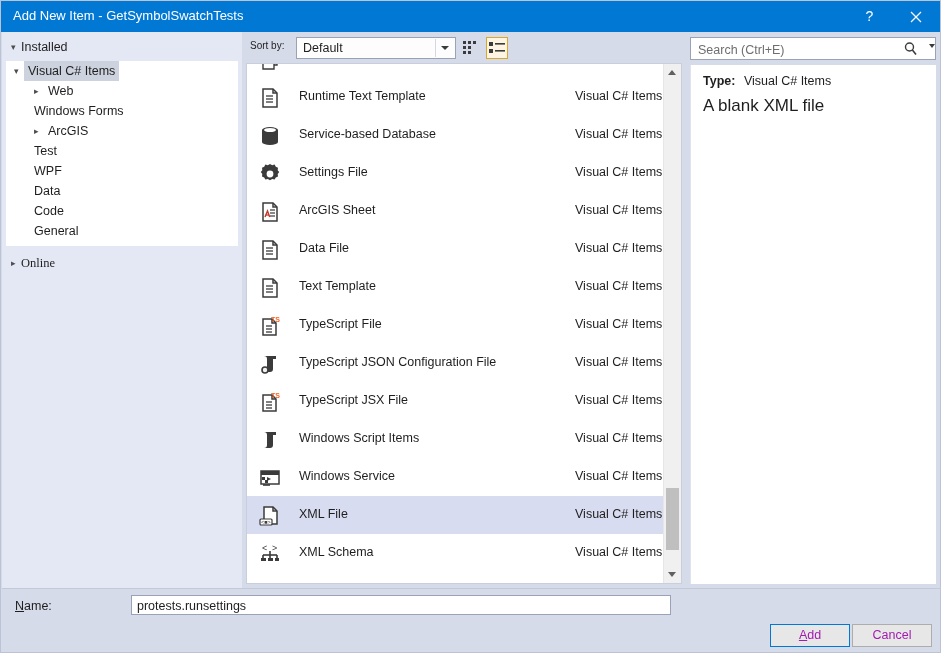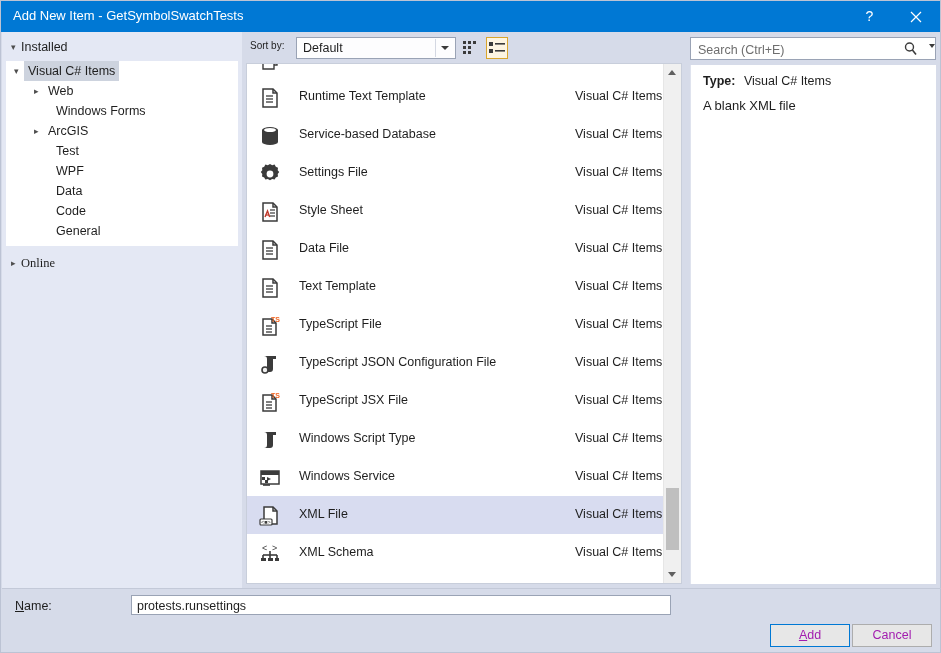--- a/index.html
+++ b/index.html
@@ -101,21 +101,21 @@
   }
   .tree-node .lbl {
     display: inline-block;
     padding: 0 4px;
   }
   .tree-node.selected .lbl {
     background: #cdd3de;
   }
   .indent1 { padding-left: 8px; }
   .indent2 { padding-left: 28px; }
-  .indent2-noarrow { padding-left: 46px; }
+  .indent2-noarrow { padding-left: 24px; }
   .online-hdr {
     position: absolute;
     left: 0; top: 221px;
     width: 240px;
     height: 20px;
     padding-left: 9px;
     box-sizing: border-box;
     font-size: 12.5px;
     line-height: 20px;
     font-family: Liberation Serif, serif;
@@ -319,21 +319,21 @@
     position: absolute;
     left: 12px; top: 9px;
     font-size: 12.5px;
     white-space: nowrap;
   }
   .detail-type b { font-weight: bold; }
   .detail-desc {
     position: absolute;
     left: 12px; top: 33px;
     width: 222px;
-    font-size: 13px;
+    font-size: 17px;
     line-height: 16px;
   }
 
   
   .sep-line {
     position: absolute;
     left: 1px; top: 587px;
     width: 939px;
     height: 1px;
     background: #c3c9d8;
@@ -547,21 +547,21 @@
               <path d="M14 2 v4 h4" fill="none" stroke="#3b3b3b" stroke-width="1.5"></path>
               <g stroke="#3b3b3b" stroke-width="1.2">
                 <path d="M11 9 h5"></path>
                   <path d="M11 12 h5"></path>
                   <path d="M11 15 h5"></path>
               </g>
               <path d="M6 16 l2.5 -6 2.2 6" fill="none" stroke="#c0392b" stroke-width="1.4"></path>
               <path d="M6.8 14 h3.2" stroke="#c0392b" stroke-width="1.2"></path>
             </svg>
           </span>
-          <span class="rname">Style Sheet</span>
+          <span class="rname">ArcGIS Sheet</span>
           <span class="rcat">Visual C# Items</span>
         </div>
 
         <div class="row">
           <span class="ricon">
             <svg width="22" height="22" viewBox="0 0 22 22">
               <path d="M4 2 h10 l4 4 v14 h-14 z" fill="#ffffff" stroke="#3b3b3b" stroke-width="1.5"></path>
               <path d="M14 2 v4 h4" fill="none" stroke="#3b3b3b" stroke-width="1.5"></path>
               <g stroke="#3b3b3b" stroke-width="1.3">
                 <path d="M7 9 h7"></path>
@@ -634,21 +634,21 @@
           <span class="rname">TypeScript JSX File</span>
           <span class="rcat">Visual C# Items</span>
         </div>
 
         <div class="row">
           <span class="ricon">
             <svg width="22" height="22" viewBox="0 0 22 22">
               <path d="M5 3 h12 v3 h-3 v10 a3 3 0 0 1 -3 3 h-6 a3 3 0 0 0 3 -3 v-10 a3 3 0 0 0 -3 -3 z" fill="#3b3b3b"></path>
             </svg>
           </span>
-          <span class="rname">Windows Script Type</span>
+          <span class="rname">Windows Script Items</span>
           <span class="rcat">Visual C# Items</span>
         </div>
 
         <div class="row">
           <span class="ricon">
             <svg width="22" height="22" viewBox="0 0 22 22">
               <rect x="2" y="4" width="18" height="13" fill="#ffffff" stroke="#3b3b3b" stroke-width="1.5"></rect>
               <rect x="2" y="4" width="18" height="4" fill="#3b3b3b"></rect>
               <path d="M4 18 h7" stroke="#3b3b3b" stroke-width="1.6"></path>
               <path d="M3 10 l3 0 0 3 -3 0 z M6 13 l3 0 0 3 -3 0 z" fill="#3b3b3b"></path>

